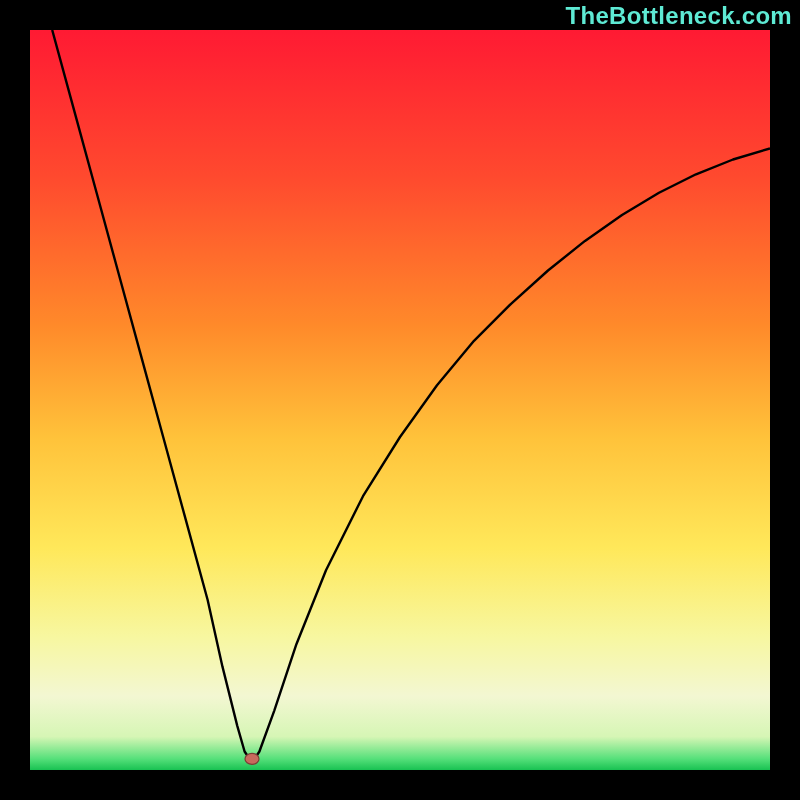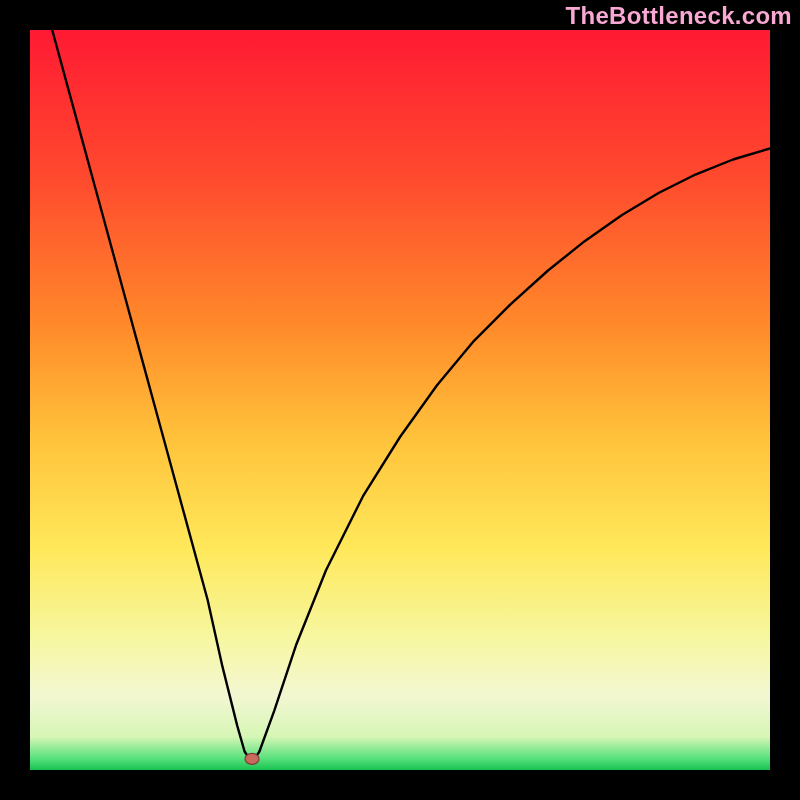--- a/index.html
+++ b/index.html
@@ -13,21 +13,21 @@
   .frame {
     position: relative;
     width: 800px;
     height: 800px;
     background: #000;
   }
   .watermark {
     position: absolute;
     top: 2px;
     right: 8px;
-    color: #f9a8d4;
+    color: #5eead4;
     font-family: Arial, Helvetica, sans-serif;
     font-size: 24px;
     font-weight: 600;
     letter-spacing: 0.3px;
     user-select: none;
   }
   .plot-wrap {
     position: absolute;
     left: 30px;
     top: 30px;

